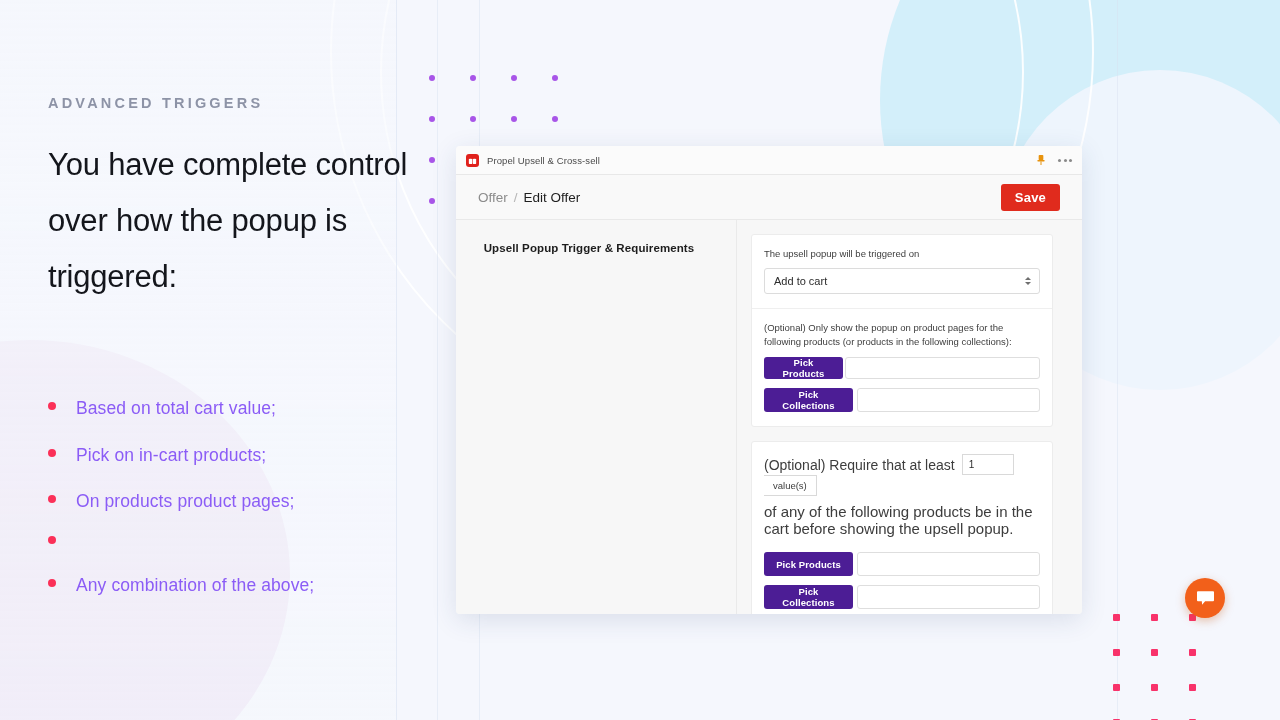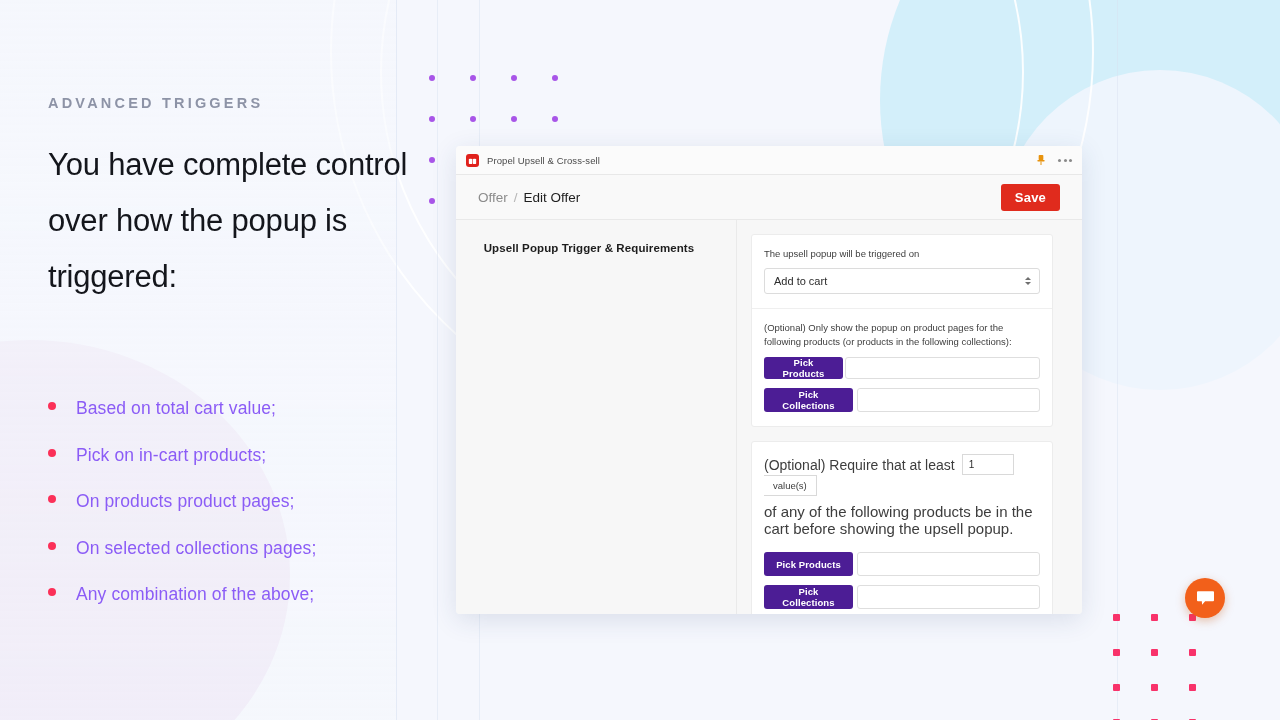--- a/index.html
+++ b/index.html
@@ -222,21 +222,20 @@
   <div class="bullet">
     <span class="bullet-dot"></span>
     <span class="bullet-text">Pick on in-cart products;</span>
   </div>
   <div class="bullet">
     <span class="bullet-dot"></span>
     <span class="bullet-text">On products product pages;</span>
   </div>
   <div class="bullet">
     <span class="bullet-dot"></span>
-    <span class="bullet-text">On selected collections pages;</span>
   </div>
   <div class="bullet">
     <span class="bullet-dot"></span>
     <span class="bullet-text">Any combination of the above;</span>
   </div>
 </div>
 
 <div class="window">
 
   <div class="win-titlebar">

